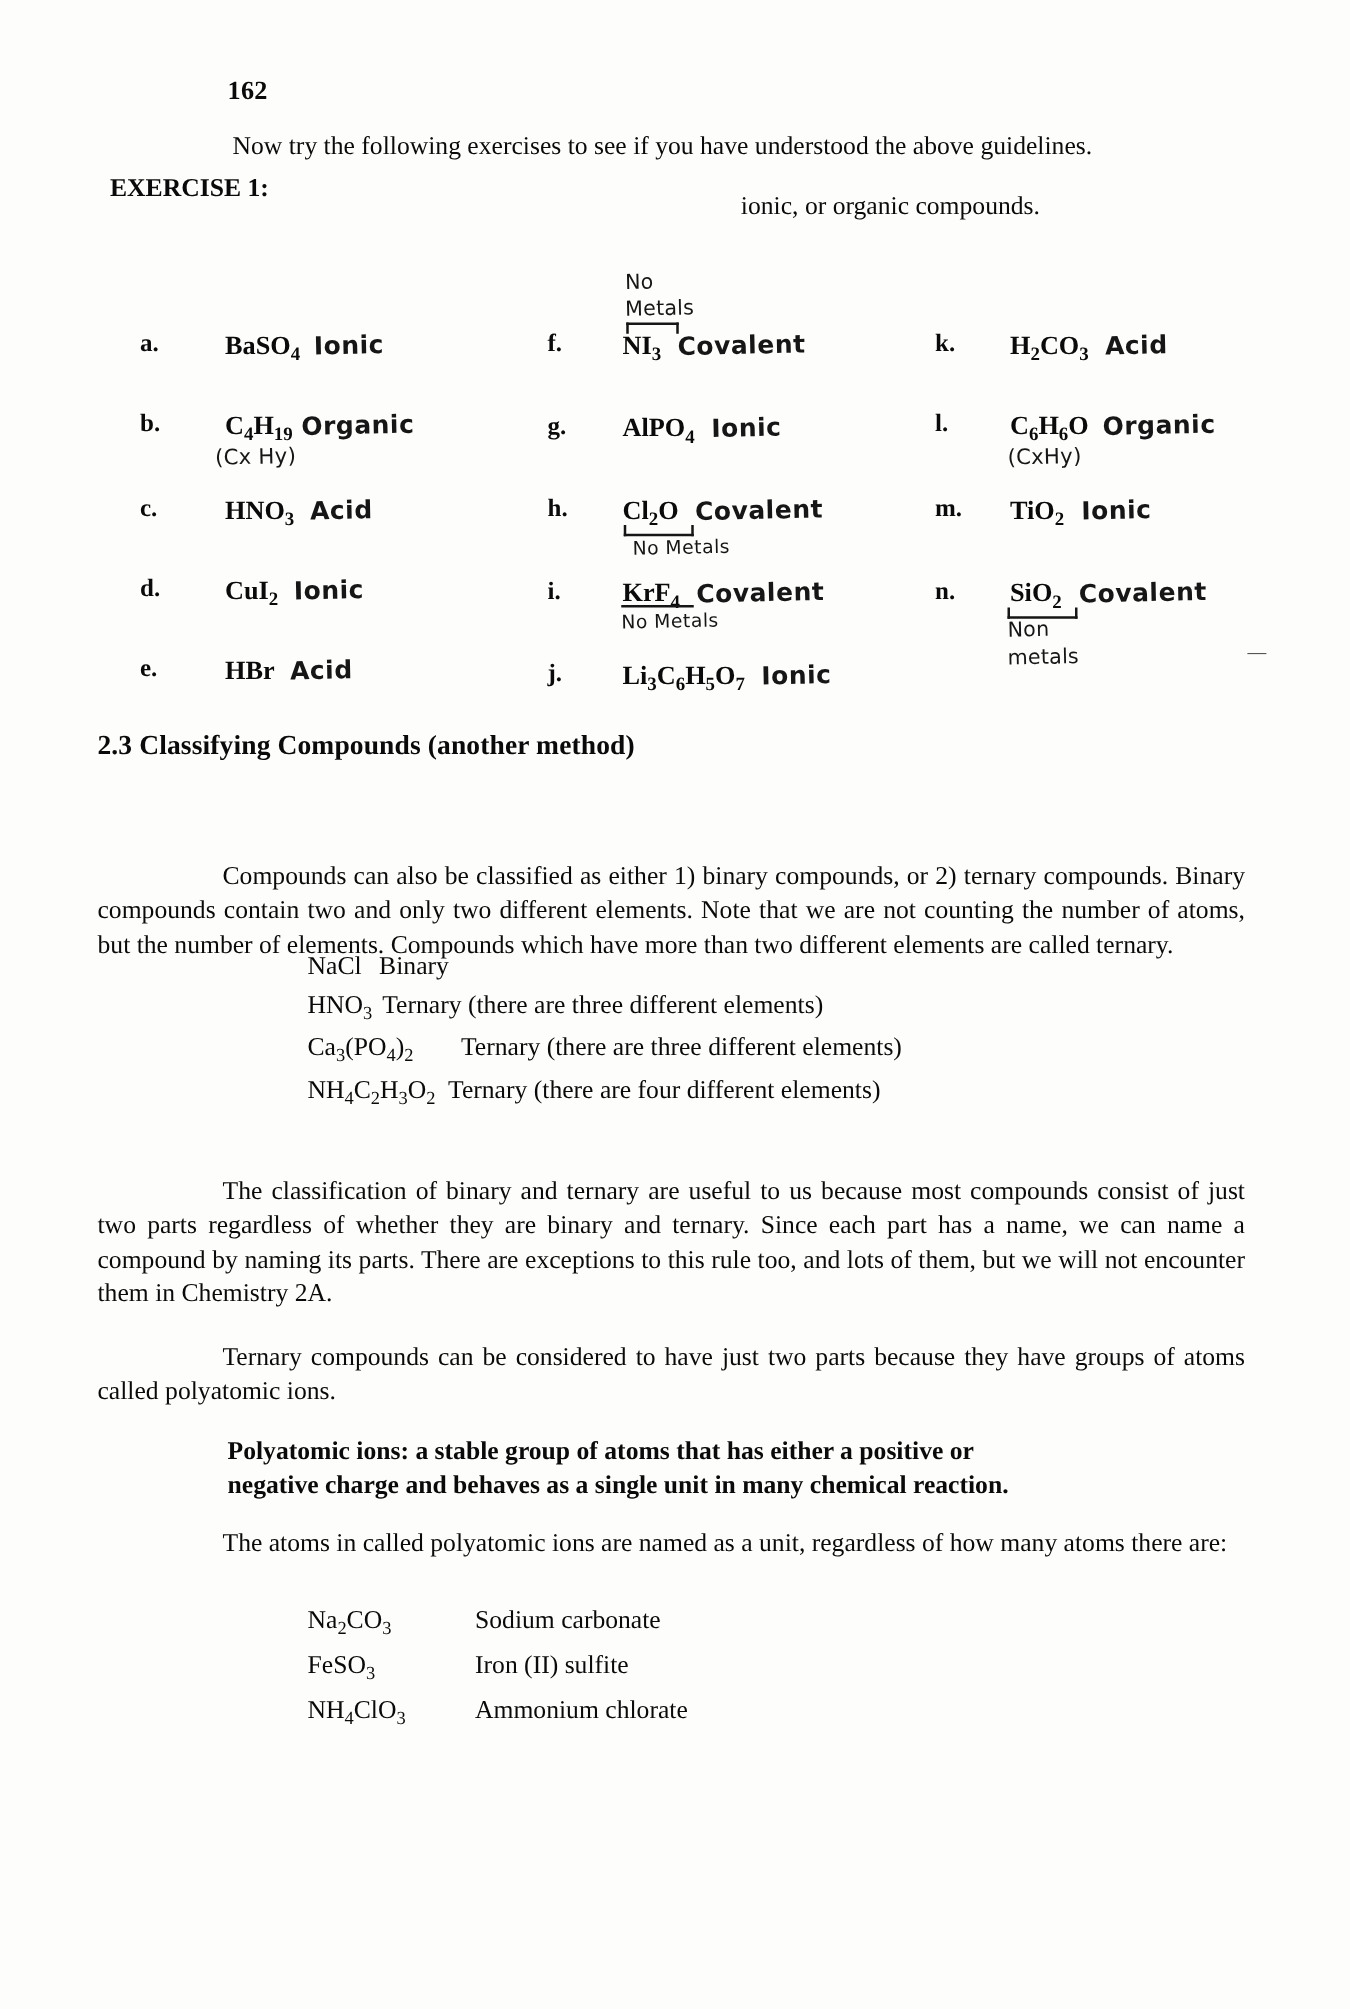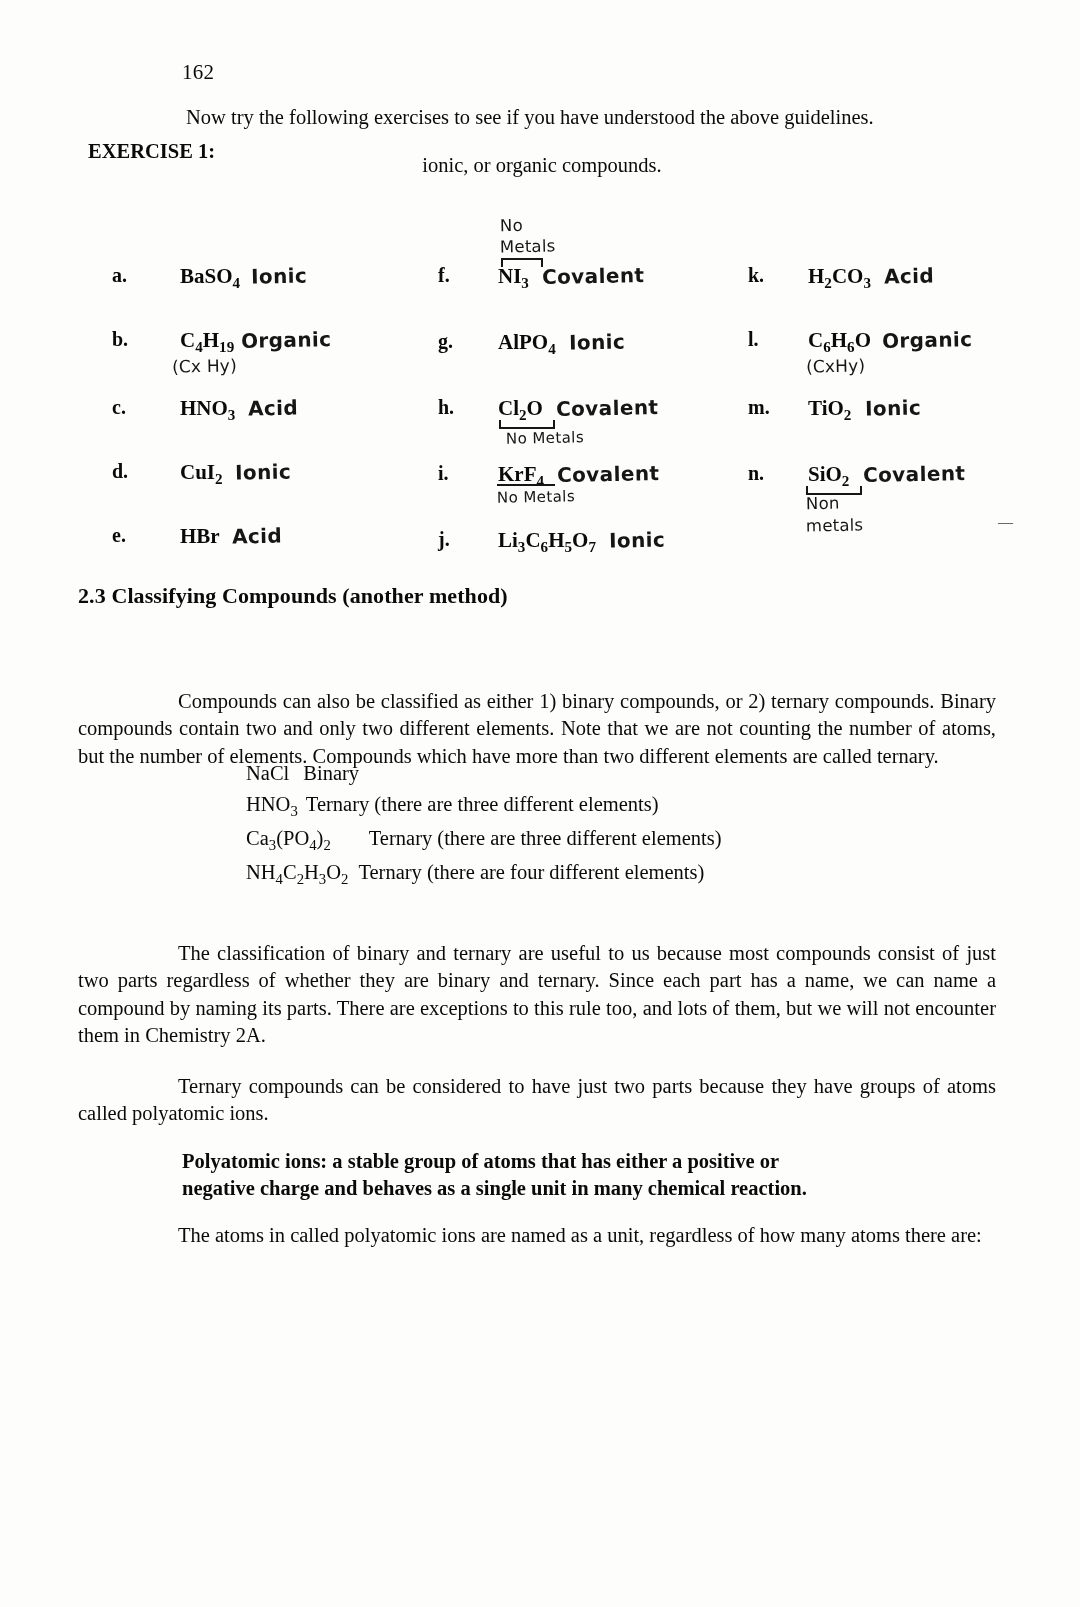--- a/index.html
+++ b/index.html
@@ -19,21 +19,21 @@
     position: absolute;
     inset: 0;
     background: #fdfdfb;
   }
   
   .pg-num {
     position: absolute;
     left: 182px;
     top: 60px;
     font-size: 21px;
-    font-weight: normal;
+    font-weight: bold;
     letter-spacing: .2px;
   }
   .intro {
     position: absolute;
     left: 186px;
     top: 105px;
     width: 760px;
     font-size: 20.5px;
     line-height: 1.18;
   }
@@ -46,21 +46,21 @@
   }
   .ex-body {
     position: absolute;
     left: 252px;
     top: 152px;
     width: 580px;
     font-size: 20.5px;
     line-height: 1.3;
     text-align: justify;
   }
-  .ex-body .l2 { display:block; text-align: center; }
+  .ex-body .l2 { display:block; text-align: right; }
 
   
   .ex-grid {
     position: absolute;
     left: 0;
     top: 250px;
     width: 1080px;
     height: 320px;
   }
   .col { position: absolute; top: 0; }
@@ -368,14 +368,25 @@
 
   <div class="para p3">Ternary compounds can be considered to have just two parts because they have groups of atoms called polyatomic ions.</div>
 
   <div class="bold-def">
     <span>Polyatomic ions:  a stable group of atoms that has either a positive or</span>
     <span class="l2">negative charge and behaves as a single unit in many chemical reaction.</span>
   </div>
 
   <div class="para p5">The atoms in called polyatomic ions are named as a unit, regardless of how many atoms there are:</div>
 
+  <div class="poly-list">
+    <div class="row">
+      <span class="fml">Na<sub>2</sub>CO<sub>3</sub></span><span>Sodium carbonate</span>
+    </div>
+    <div class="row">
+      <span class="fml">FeSO<sub>3</sub></span><span>Iron (II) sulfite</span>
+    </div>
+    <div class="row">
+      <span class="fml">NH<sub>4</sub>ClO<sub>3</sub></span><span>Ammonium chlorate</span>
+    </div>
+  </div>
 
 </div>
 
 </body></html>

